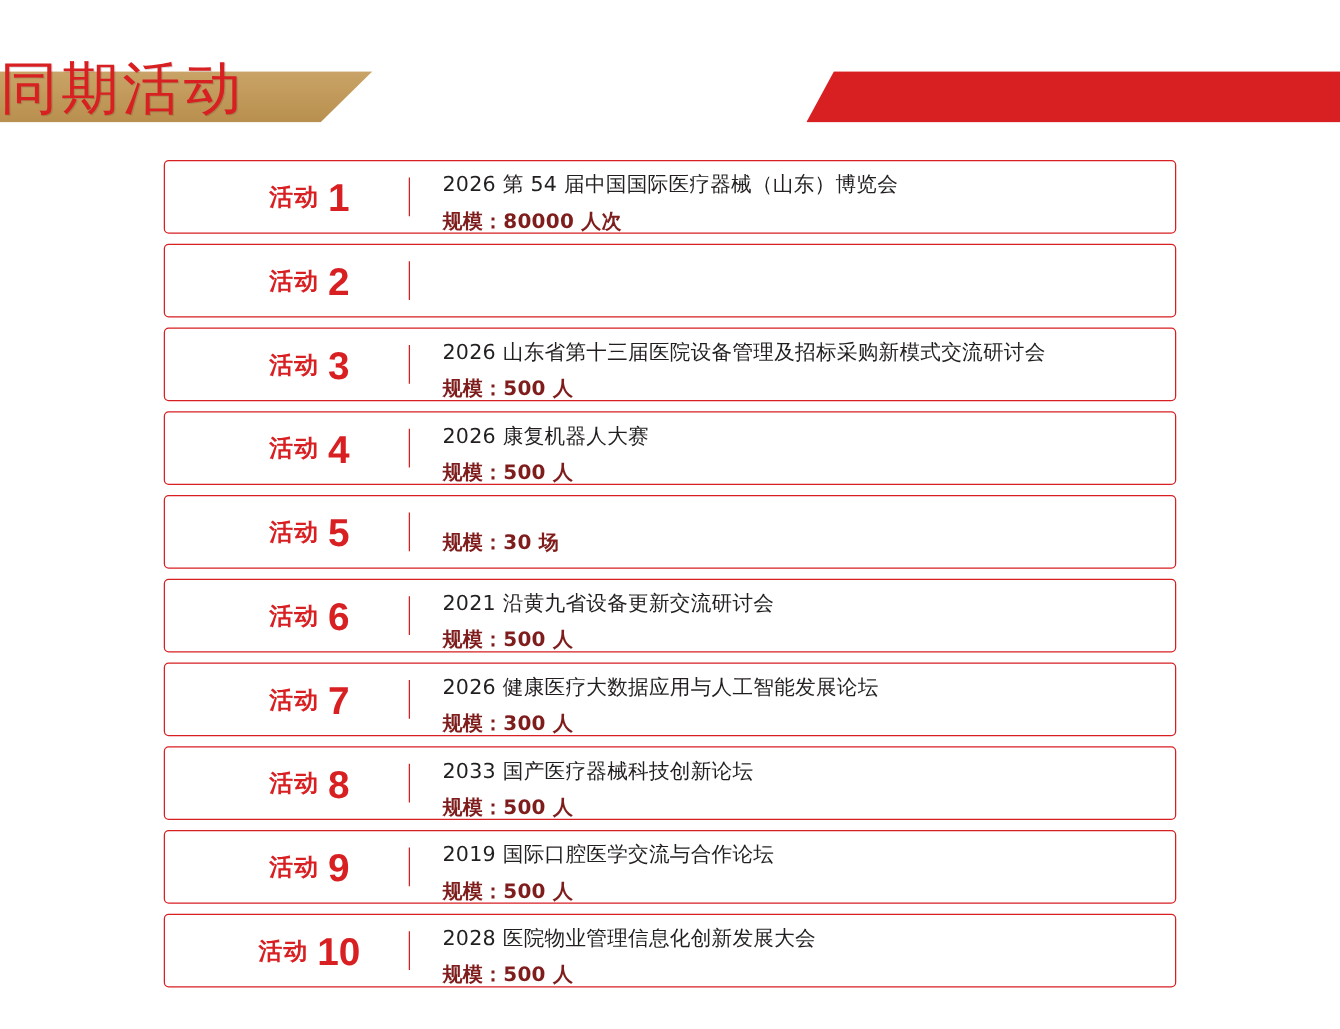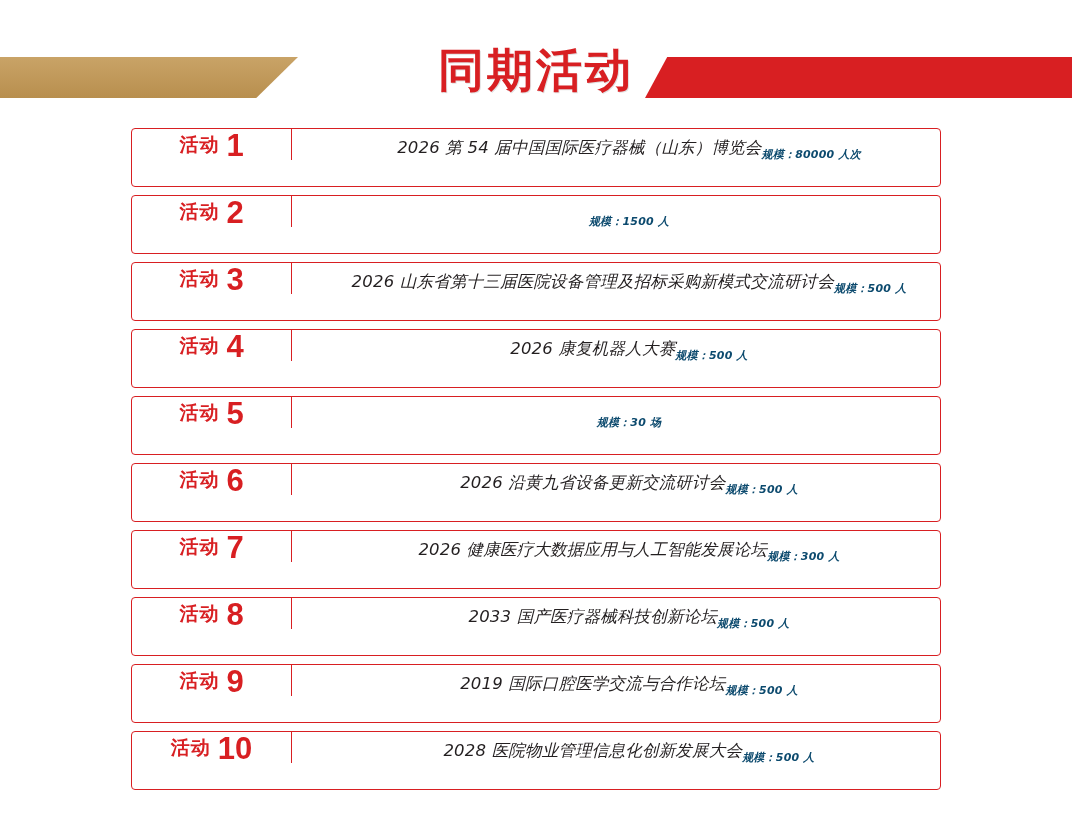--- a/index.html
+++ b/index.html
@@ -42,48 +42,48 @@
     height: 41px;
     background: #d81f22;
     clip-path: polygon(5.2% 0, 100% 0, 100% 100%, 0 100%);
   }
 
   .header-title {
     position: absolute;
     left: 0;
     right: 0;
     top: 44px;
-    text-align: center;
     font-size: 46px;
     line-height: 52px;
-    font-weight: bold;
+    font-weight: normal;
     color: #d81f22;
     letter-spacing: 3px;
     font-family: "DejaVu Sans", "Liberation Sans", sans-serif;
     text-shadow: 1px 1px 0 rgba(0,0,0,0.12);
   }
 
   
   .list {
     position: absolute;
     left: 131px;
     top: 128px;
     width: 810px;
   }
 
   .row {
     display: flex;
-    align-items: flex-start;
+    align-items: center;
     height: 59px;
     border: 1px solid #d81f22;
     border-radius: 4px;
     margin-bottom: 8px;
     background: #ffffff;
     box-sizing: border-box;
     overflow: hidden;
+    padding-left: 36px;
   }
 
   .row-index {
     width: 160px;
     flex: 0 0 160px;
     display: flex;
     align-items: center;
     justify-content: center;
     border-right: 1px solid #d81f22;
     box-sizing: border-box;
@@ -107,35 +107,35 @@
     position: relative;
     top: 1px;
     font-family: "Liberation Sans", sans-serif;
   }
 
   .row-body {
     flex: 1 1 auto;
     padding: 8px 0 0 26px;
     box-sizing: border-box;
     display: flex;
+    flex-direction: column;
     justify-content: center;
-    font-style: italic;
   }
 
   .row-title {
     font-size: 16.5px;
     color: #231f20;
     line-height: 22px;
     font-family: "DejaVu Sans", "Liberation Sans", sans-serif;
     letter-spacing: 0.2px;
   }
 
   .row-scale {
-    font-size: 11px;
-    color: #0c4a6e;
+    font-size: 16px;
+    color: #7f1d1d;
     font-weight: bold;
     line-height: 20px;
     margin-top: 8px;
     font-family: "DejaVu Sans", "Liberation Sans", sans-serif;
     letter-spacing: 0.2px;
   }
 </style>
 </head>
 <body>
 
@@ -156,21 +156,20 @@
       <div class="row-scale">规模：80000 人次</div>
     </div>
   </div>
 
   <div class="row">
     <div class="row-index">
       <span class="idx-label">活动</span>
       <span class="idx-num">2</span>
     </div>
     <div class="row-body">
-      <div class="row-scale">规模：1500 人</div>
     </div>
   </div>
 
   <div class="row">
     <div class="row-index">
       <span class="idx-label">活动</span>
       <span class="idx-num">3</span>
     </div>
     <div class="row-body">
       <div class="row-title">2026 山东省第十三届医院设备管理及招标采购新模式交流研讨会</div>
@@ -198,21 +197,21 @@
       <div class="row-scale">规模：30 场</div>
     </div>
   </div>
 
   <div class="row">
     <div class="row-index">
       <span class="idx-label">活动</span>
       <span class="idx-num">6</span>
     </div>
     <div class="row-body">
-      <div class="row-title">2026 沿黄九省设备更新交流研讨会</div>
+      <div class="row-title">2021 沿黄九省设备更新交流研讨会</div>
       <div class="row-scale">规模：500 人</div>
     </div>
   </div>
 
   <div class="row">
     <div class="row-index">
       <span class="idx-label">活动</span>
       <span class="idx-num">7</span>
     </div>
     <div class="row-body">

